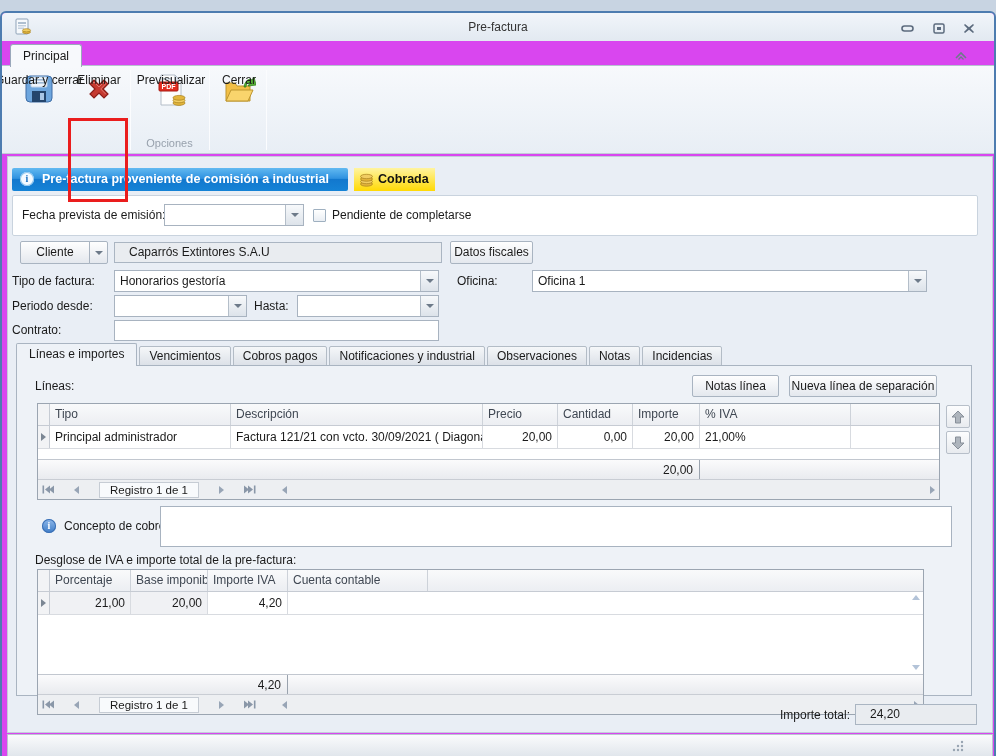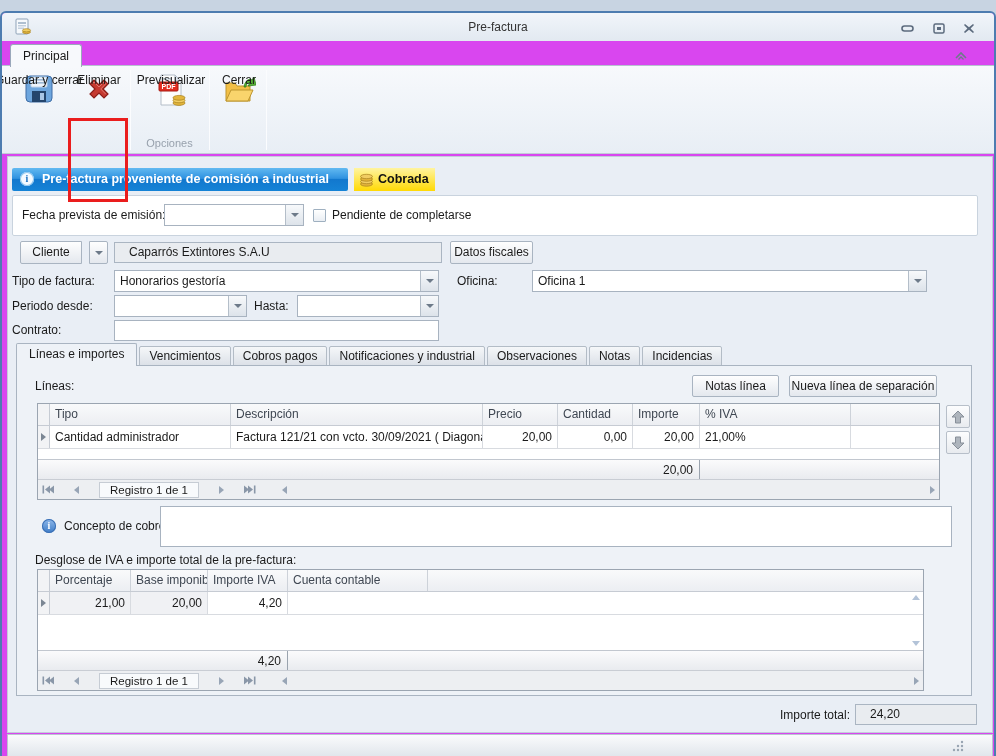--- a/index.html
+++ b/index.html
@@ -211,21 +211,21 @@
   <div class="lbl" style="left:20px;top:191px">Fecha prevista de emisión:</div>
   <div class="combo" style="left:162px;top:191px;width:140px">
     <span class="val"></span>
     <span class="drop">
         <i class="tri-d"></i>
       </span>
   </div>
   <span class="checkbox" style="left:311px;top:196px"></span>
   <div class="lbl" style="left:330px;top:191px">Pendiente de completarse</div>
 
-  <div class="btn" style="left:18px;top:228px;width:62px;border-radius:2px 0 0 2px"><span>Cliente</span></div>
+  <div class="btn" style="left:18px;top:228px;width:70px;border-radius:2px 0 0 2px"><span>Cliente</span></div>
   <div class="btn" style="left:87px;top:228px;width:19px;border-radius:0 2px 2px 0;display:flex;align-items:center;justify-content:center">
       <i class="tri-d"></i>
     </div>
   <div class="ro-field" style="left:112px;top:229px;width:328px">Caparrós Extintores S.A.U</div>
   <div class="btn" style="left:448px;top:228px;width:83px"><span>Datos fiscales</span></div>
 
   <div class="lbl" style="left:10px;top:257px">Tipo de factura:</div>
   <div class="combo" style="left:112px;top:257px;width:325px">
     <span class="val">Honorarios gestoría</span>
     <span class="drop">
@@ -281,21 +281,21 @@
       <div class="cell" style="width:75px">Precio</div>
       <div class="cell" style="width:75px">Cantidad</div>
       <div class="cell" style="width:67px">Importe</div>
       <div class="cell" style="width:151px">% IVA</div>
       <div class="cell" style="flex:1;border-right:none"></div>
     </div>
     <div class="g-row">
       <div class="cell sel">
           <i class="rowptr"></i>
         </div>
-      <div class="cell" style="width:181px">Cantidad administrador</div>
+      <div class="cell" style="width:181px">Principal administrador</div>
       <div class="cell" style="width:252px">Factura 121/21 con vcto. 30/09/2021 ( Diagona...</div>
       <div class="cell num" style="width:75px">20,00</div>
       <div class="cell num" style="width:75px">0,00</div>
       <div class="cell num" style="width:67px">20,00</div>
       <div class="cell" style="width:151px">21,00%</div>
       <div class="cell" style="flex:1;border-right:none"></div>
     </div>
     <div class="g-fill"></div>
     <div class="g-sum">
       <div class="sum-val" style="margin-left:595px;width:67px">20,00</div>
@@ -342,21 +342,21 @@
         <path d="M7 13 L1 7 H4.5 V1 H9.5 V7 H13 Z" fill="#aeb5bd" stroke="#878f99" stroke-width="1"></path>
       </svg>
   </div>
 
   <span class="info-i" style="position:absolute;left:40px;top:506px;background:linear-gradient(#8fb9ea,#3d7cc7);color:#fff;box-shadow:0 0 0 1px #3a6fb4 inset">i</span>
   <div class="lbl" style="left:62px;top:502px">Concepto de cobro:</div>
   <div class="textarea" style="left:158px;top:493px;width:792px;height:41px"></div>
 
   <div class="lbl" style="left:33px;top:536px">Desglose de IVA e importe total de la pre-factura:</div>
 
-  <div class="grid" style="left:35px;top:556px;width:887px;height:122px">
+  <div class="grid" style="left:35px;top:556px;width:887px;height:146px">
     <div class="g-head">
       <div class="cell sel"></div>
       <div class="cell" style="width:81px">Porcentaje</div>
       <div class="cell" style="width:77px">Base imponible</div>
       <div class="cell" style="width:80px">Importe IVA</div>
       <div class="cell" style="width:140px">Cuenta contable</div>
       <div class="cell" style="flex:1;border-right:none"></div>
     </div>
     <div class="g-row">
       <div class="cell sel">

